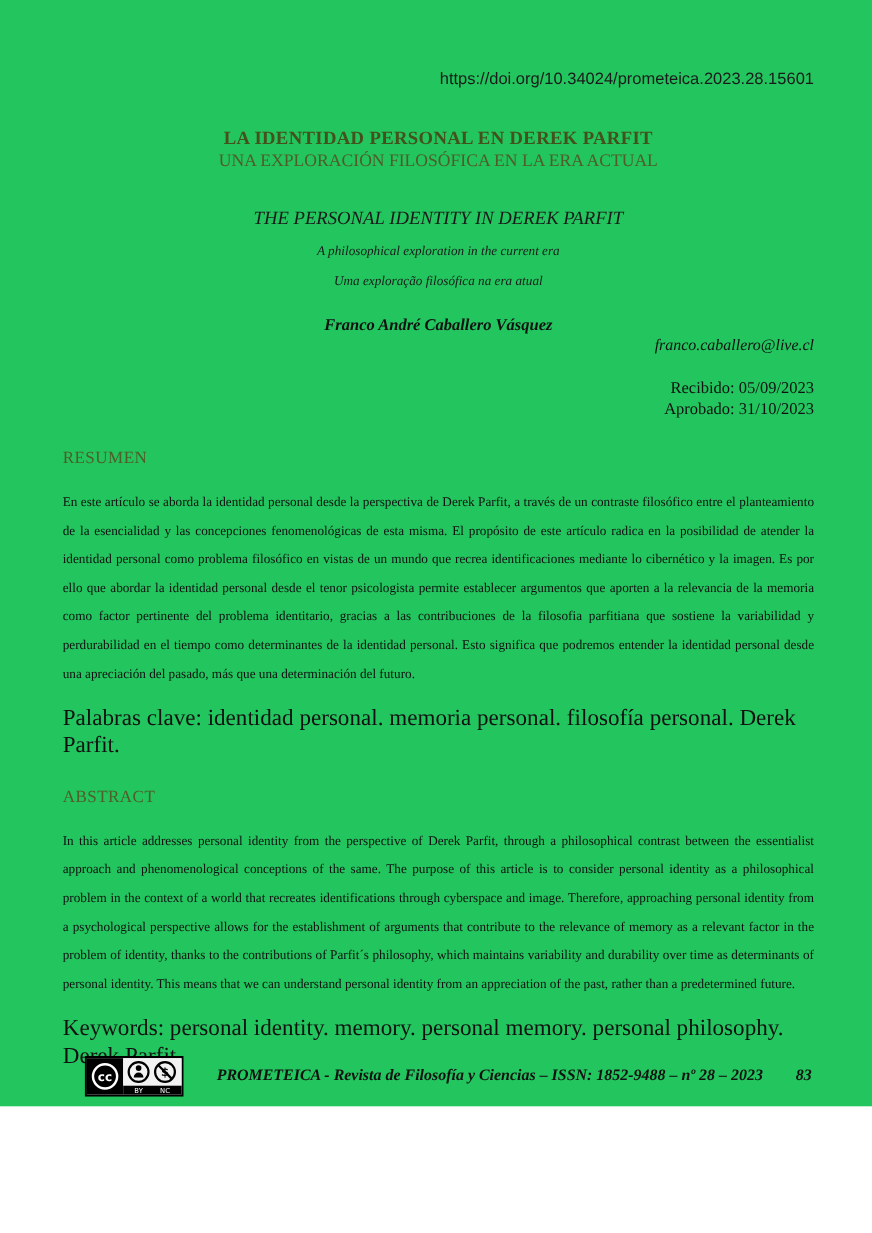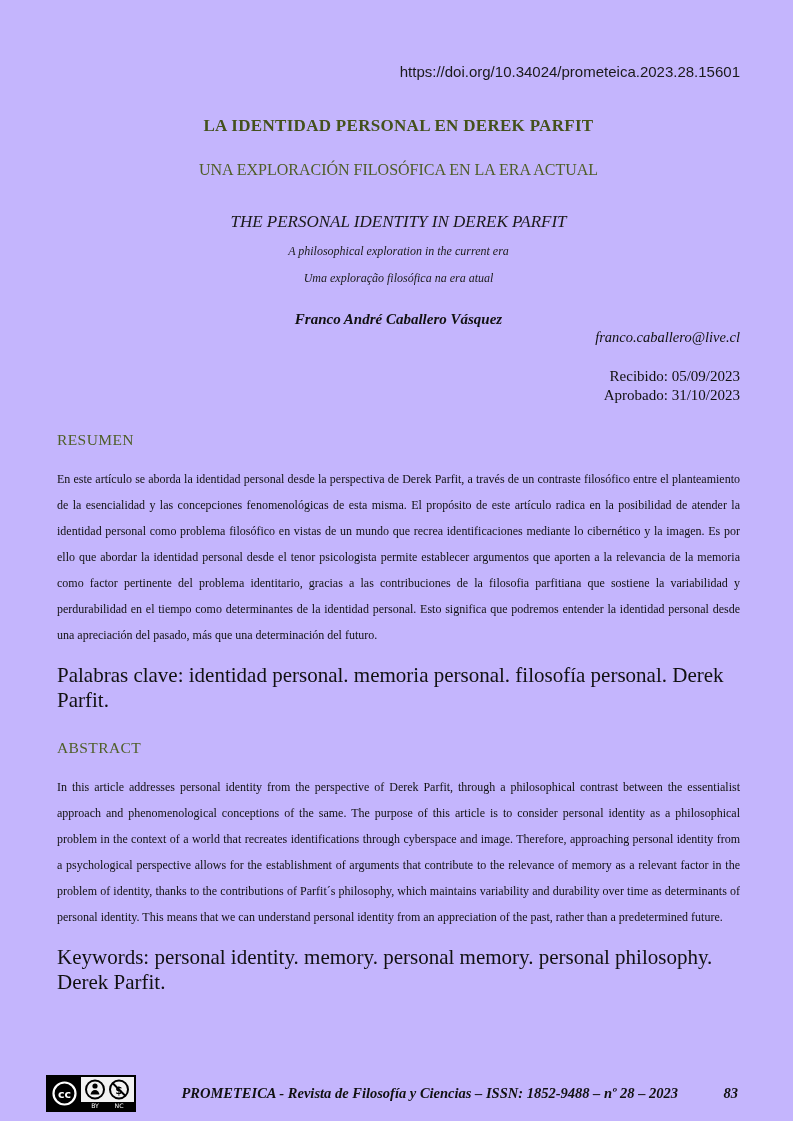--- a/index.html
+++ b/index.html
@@ -1,22 +1,22 @@
 <!DOCTYPE html>
 <html><head>
 <meta charset="utf-8">
 <style>
   * { margin: 0; padding: 0; box-sizing: border-box; }
   html, body { background: #ffffff; }
   body { width: 793px; }
   .page {
     position: relative;
     width: 793px;
-    height: 1121px;
-    background: #c4b5fd;
+    height: 1006px;
+    background: #22c55e;
     font-family: "Liberation Serif", serif;
     color: #111111;
     overflow: hidden;
   }
   .content {
     padding: 0 53px 0 57px;
   }
   .doi {
     margin-top: 63px;
     text-align: right;
@@ -26,21 +26,21 @@
   }
   .title-es {
     margin-top: 36px;
     text-align: center;
     font-size: 17px;
     font-weight: bold;
     letter-spacing: 0.3px;
     color: #44511c;
   }
   .subtitle-es {
-    margin-top: 25px;
+    margin-top: 2px;
     text-align: center;
     font-size: 16px;
     font-weight: normal;
     color: #4f5e27;
   }
   .title-alt {
     margin-top: 33px;
     text-align: center;
     font-size: 17px;
     font-style: italic;
@@ -95,21 +95,21 @@
     color: #111111;
   }
   .footer {
     position: absolute;
     left: 46px;
     right: 53px;
     bottom: 9px;
     display: flex;
     align-items: center;
   }
-  .cc-badge { flex: 0 0 auto; line-height: 0; }
+  .cc-badge { flex: 0 0 auto; line-height: 0; margin-left: 31px; }
   .journal {
     flex: 1 1 auto;
     text-align: center;
     font-size: 14.5px;
     font-weight: bold;
     font-style: italic;
   }
   .pageno {
     flex: 0 0 auto;
     font-size: 14.5px;

